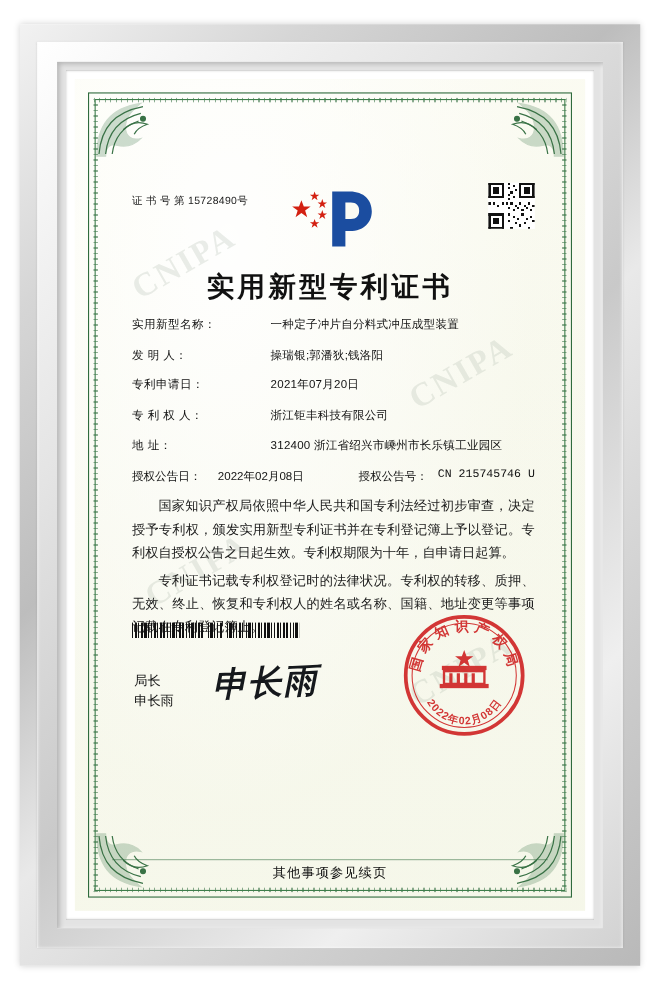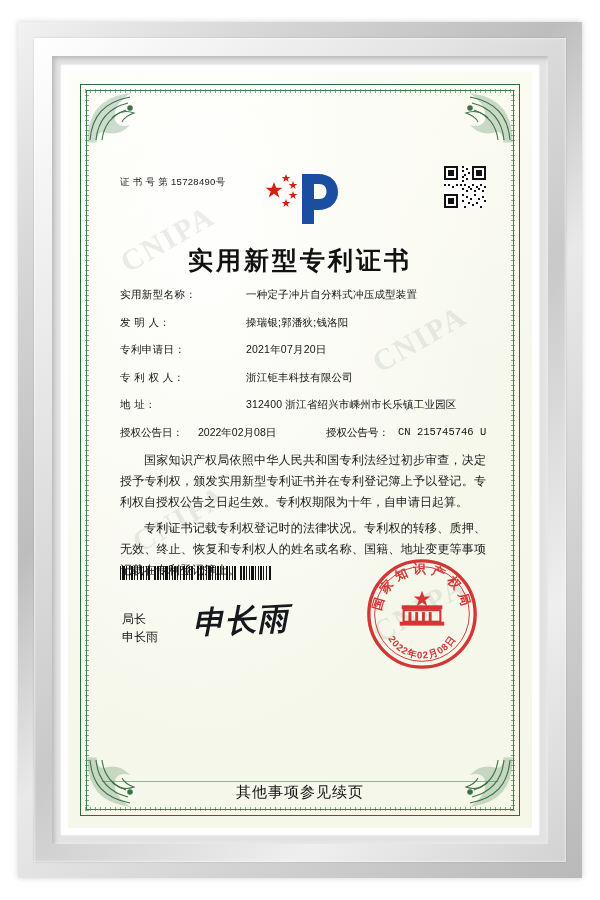--- a/index.html
+++ b/index.html
@@ -251,21 +251,21 @@
     text-align: center;
     font-size: 9px;
     color: #222;
   }
 
   .footer-note {
     position: absolute;
     left: 0; right: 0;
     bottom: 26px;
     text-align: center;
-    font-size: 15px;
+    font-size: 12px;
     color: #111;
     letter-spacing: 1px;
   }
   .footer-rule {
     position: absolute;
     left: 34px; right: 34px;
     bottom: 46px;
     border-top: 1px solid #2f6b3d;
     opacity: .5;
   }

